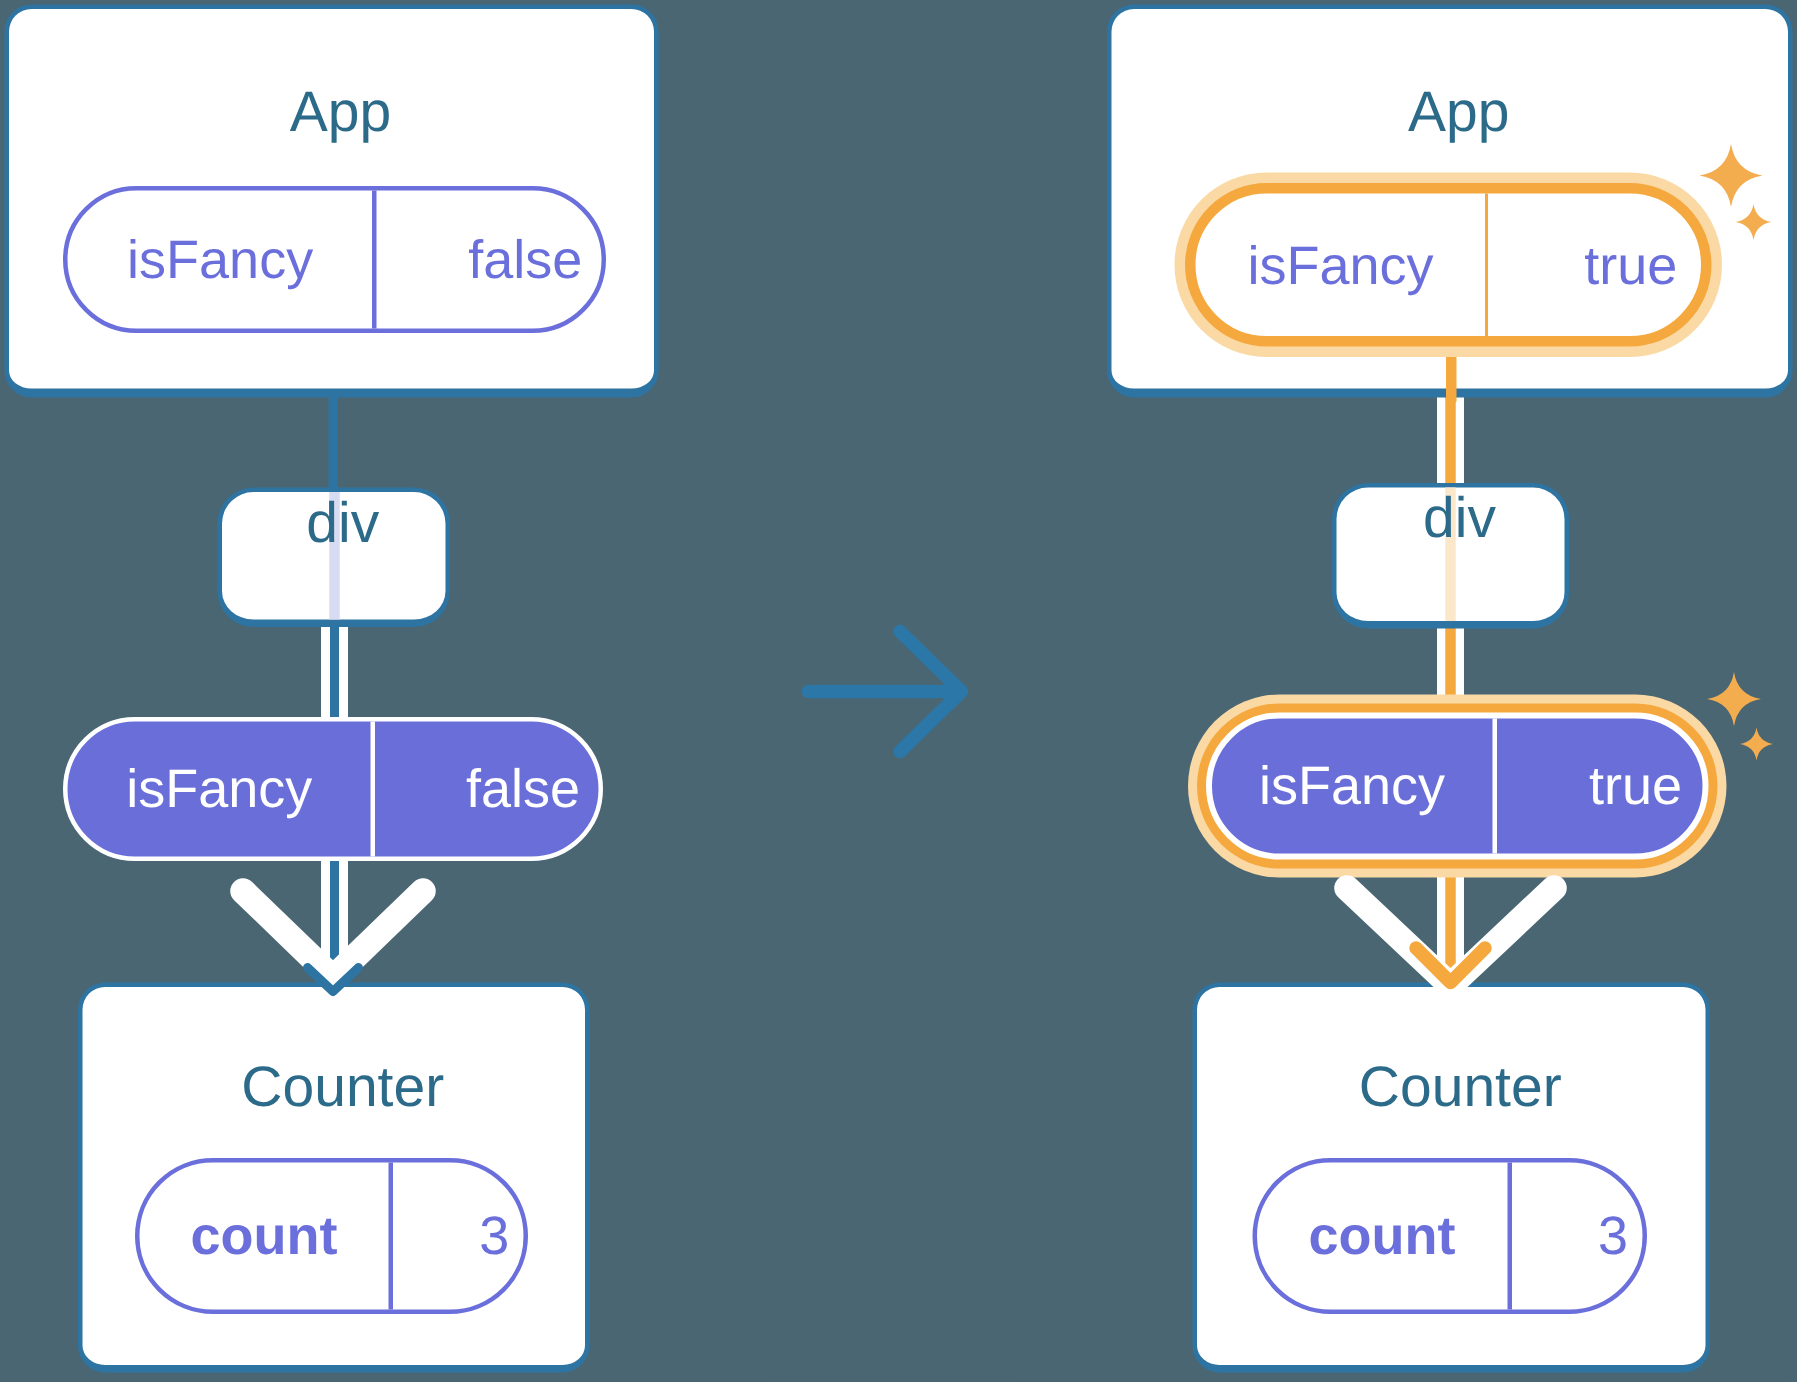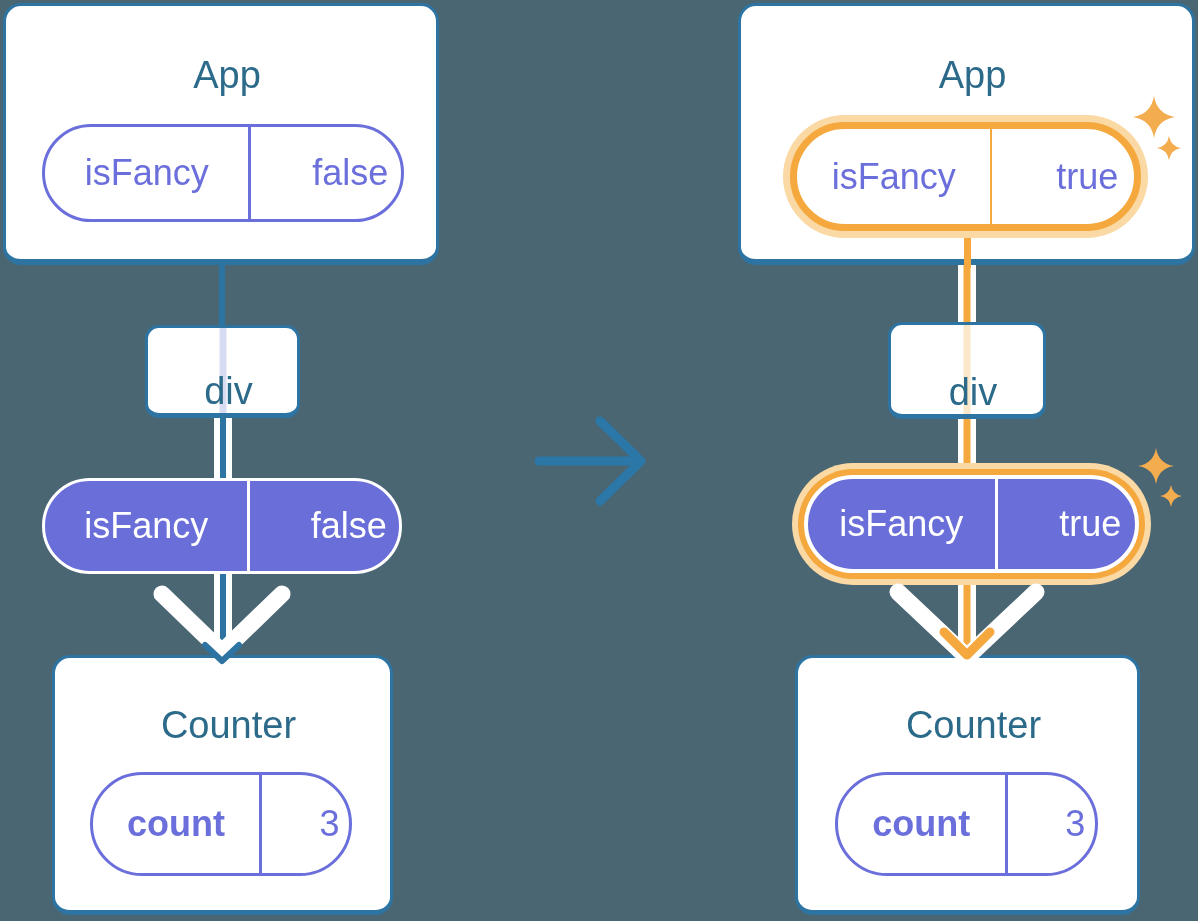--- a/index.html
+++ b/index.html
@@ -18,21 +18,21 @@
   .abs{position:absolute;}
   
   .box{
     position:absolute;background:#fff;border:3px solid var(--line);
     border-bottom-width:6px;border-radius:18px;
   }
   .box-title{
     text-align:center;color:var(--title);font-size:38px;font-weight:500;
     position:relative;z-index:1;padding-left:12px;
   }
-  .div-box{border-bottom-width:5px;border-radius:14px;display:flex;align-items:flex-end;justify-content:center;}
+  .div-box{border-bottom-width:5px;border-radius:24px;display:flex;align-items:flex-start;justify-content:center;}
   .stripe{position:absolute;left:50%;top:0;bottom:0;transform:translateX(-50%);width:7px;z-index:0;}
   .stripe.lavender{background:var(--lavenderStripe);}
   .stripe.peach{background:var(--peachStripe);}
   
   .line-solid{position:absolute;width:6px;background:var(--line);}
   .pipe{position:absolute;width:18px;background:#fff;}
   .pipe .core{position:absolute;left:50%;transform:translateX(-50%);top:0;bottom:0;}
   .core.blue{width:6px;background:var(--line);}
   .core.orange{width:7px;background:var(--orange);}
   

